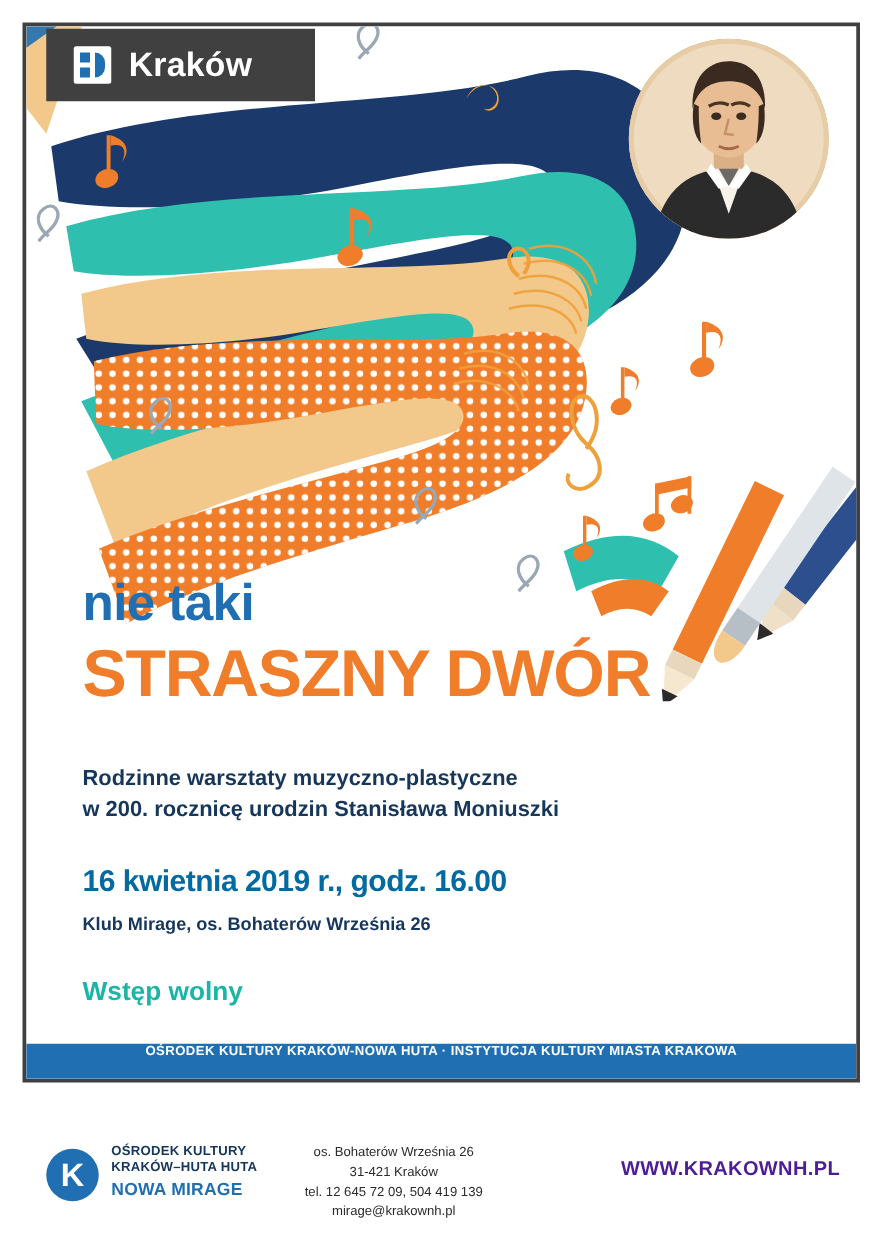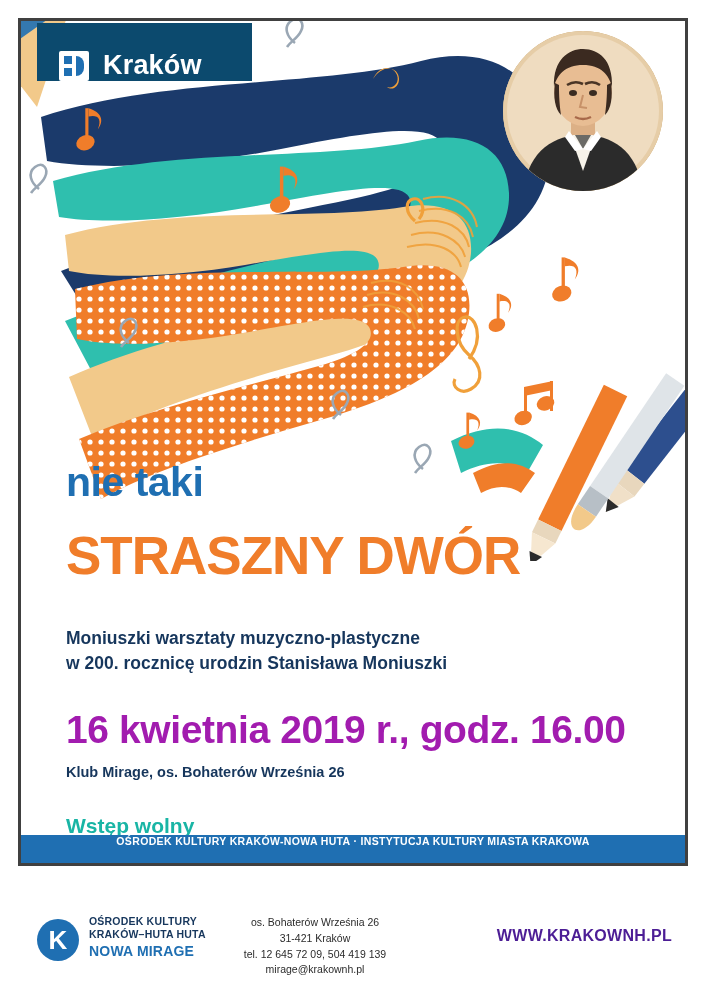--- a/index.html
+++ b/index.html
@@ -33,23 +33,23 @@
     background: #ffffff;
     overflow: hidden;
   }
 
   
   .krakow-badge {
     position: absolute;
     left: 37px; top: 23px;
     width: 215px;
     height: 58px;
-    background: #0c4a6e;
+    background: #404040;
     display: flex;
-    align-items: flex-end;
+    align-items: center;
     z-index: 30;
   }
   .krakow-mark {
     width: 30px; height: 30px;
     margin-left: 22px;
     background: #ffffff;
     position: relative;
     border-radius: 2px;
   }
   .krakow-mark::before {
@@ -117,32 +117,32 @@
     font-weight: bold;
     line-height: 1.05;
     letter-spacing: -0.5px;
   }
   .title-big {
     color: #f07d2a;
     font-size: 53px;
     font-weight: bold;
     line-height: 1.05;
     letter-spacing: -1px;
-    margin-top: 24px;
+    margin-top: 8px;
   }
   .subtitle {
     color: #16365c;
     font-size: 17.5px;
     font-weight: bold;
     line-height: 1.45;
     margin-top: 42px;
   }
   .date-line {
-    color: #a21caf;
-    font-size: 39px;
+    color: #0369a1;
+    font-size: 24px;
     font-weight: bold;
     margin-top: 32px;
     letter-spacing: -0.4px;
   }
   .venue {
     color: #16365c;
     font-size: 14.5px;
     font-weight: bold;
     margin-top: 12px;
   }
@@ -400,21 +400,21 @@
 
         <path d="M66,100 L80,118 L72,120 L62,106 Z" fill="#ffffff"></path>
         <path d="M94,100 L80,118 L88,120 L98,106 Z" fill="#ffffff"></path>
       </svg>
     </div>
 
     <div class="headline">
       <div class="title-small">nie taki</div>
       <div class="title-big">STRASZNY DWÓR</div>
       <div class="subtitle">
-        <div>Moniuszki warsztaty muzyczno-plastyczne</div>
+        <div>Rodzinne warsztaty muzyczno-plastyczne</div>
         <div>w 200. rocznicę urodzin Stanisława Moniuszki</div>
       </div>
       <div class="date-line">16 kwietnia 2019 r., godz. 16.00</div>
       <div class="venue">Klub Mirage, os. Bohaterów Września 26</div>
       <div class="free">Wstęp wolny</div>
     </div>
 
     <div class="blue-bar">
       <span>OŚRODEK KULTURY KRAKÓW-NOWA HUTA · INSTYTUCJA KULTURY MIASTA KRAKOWA</span>
     </div>

